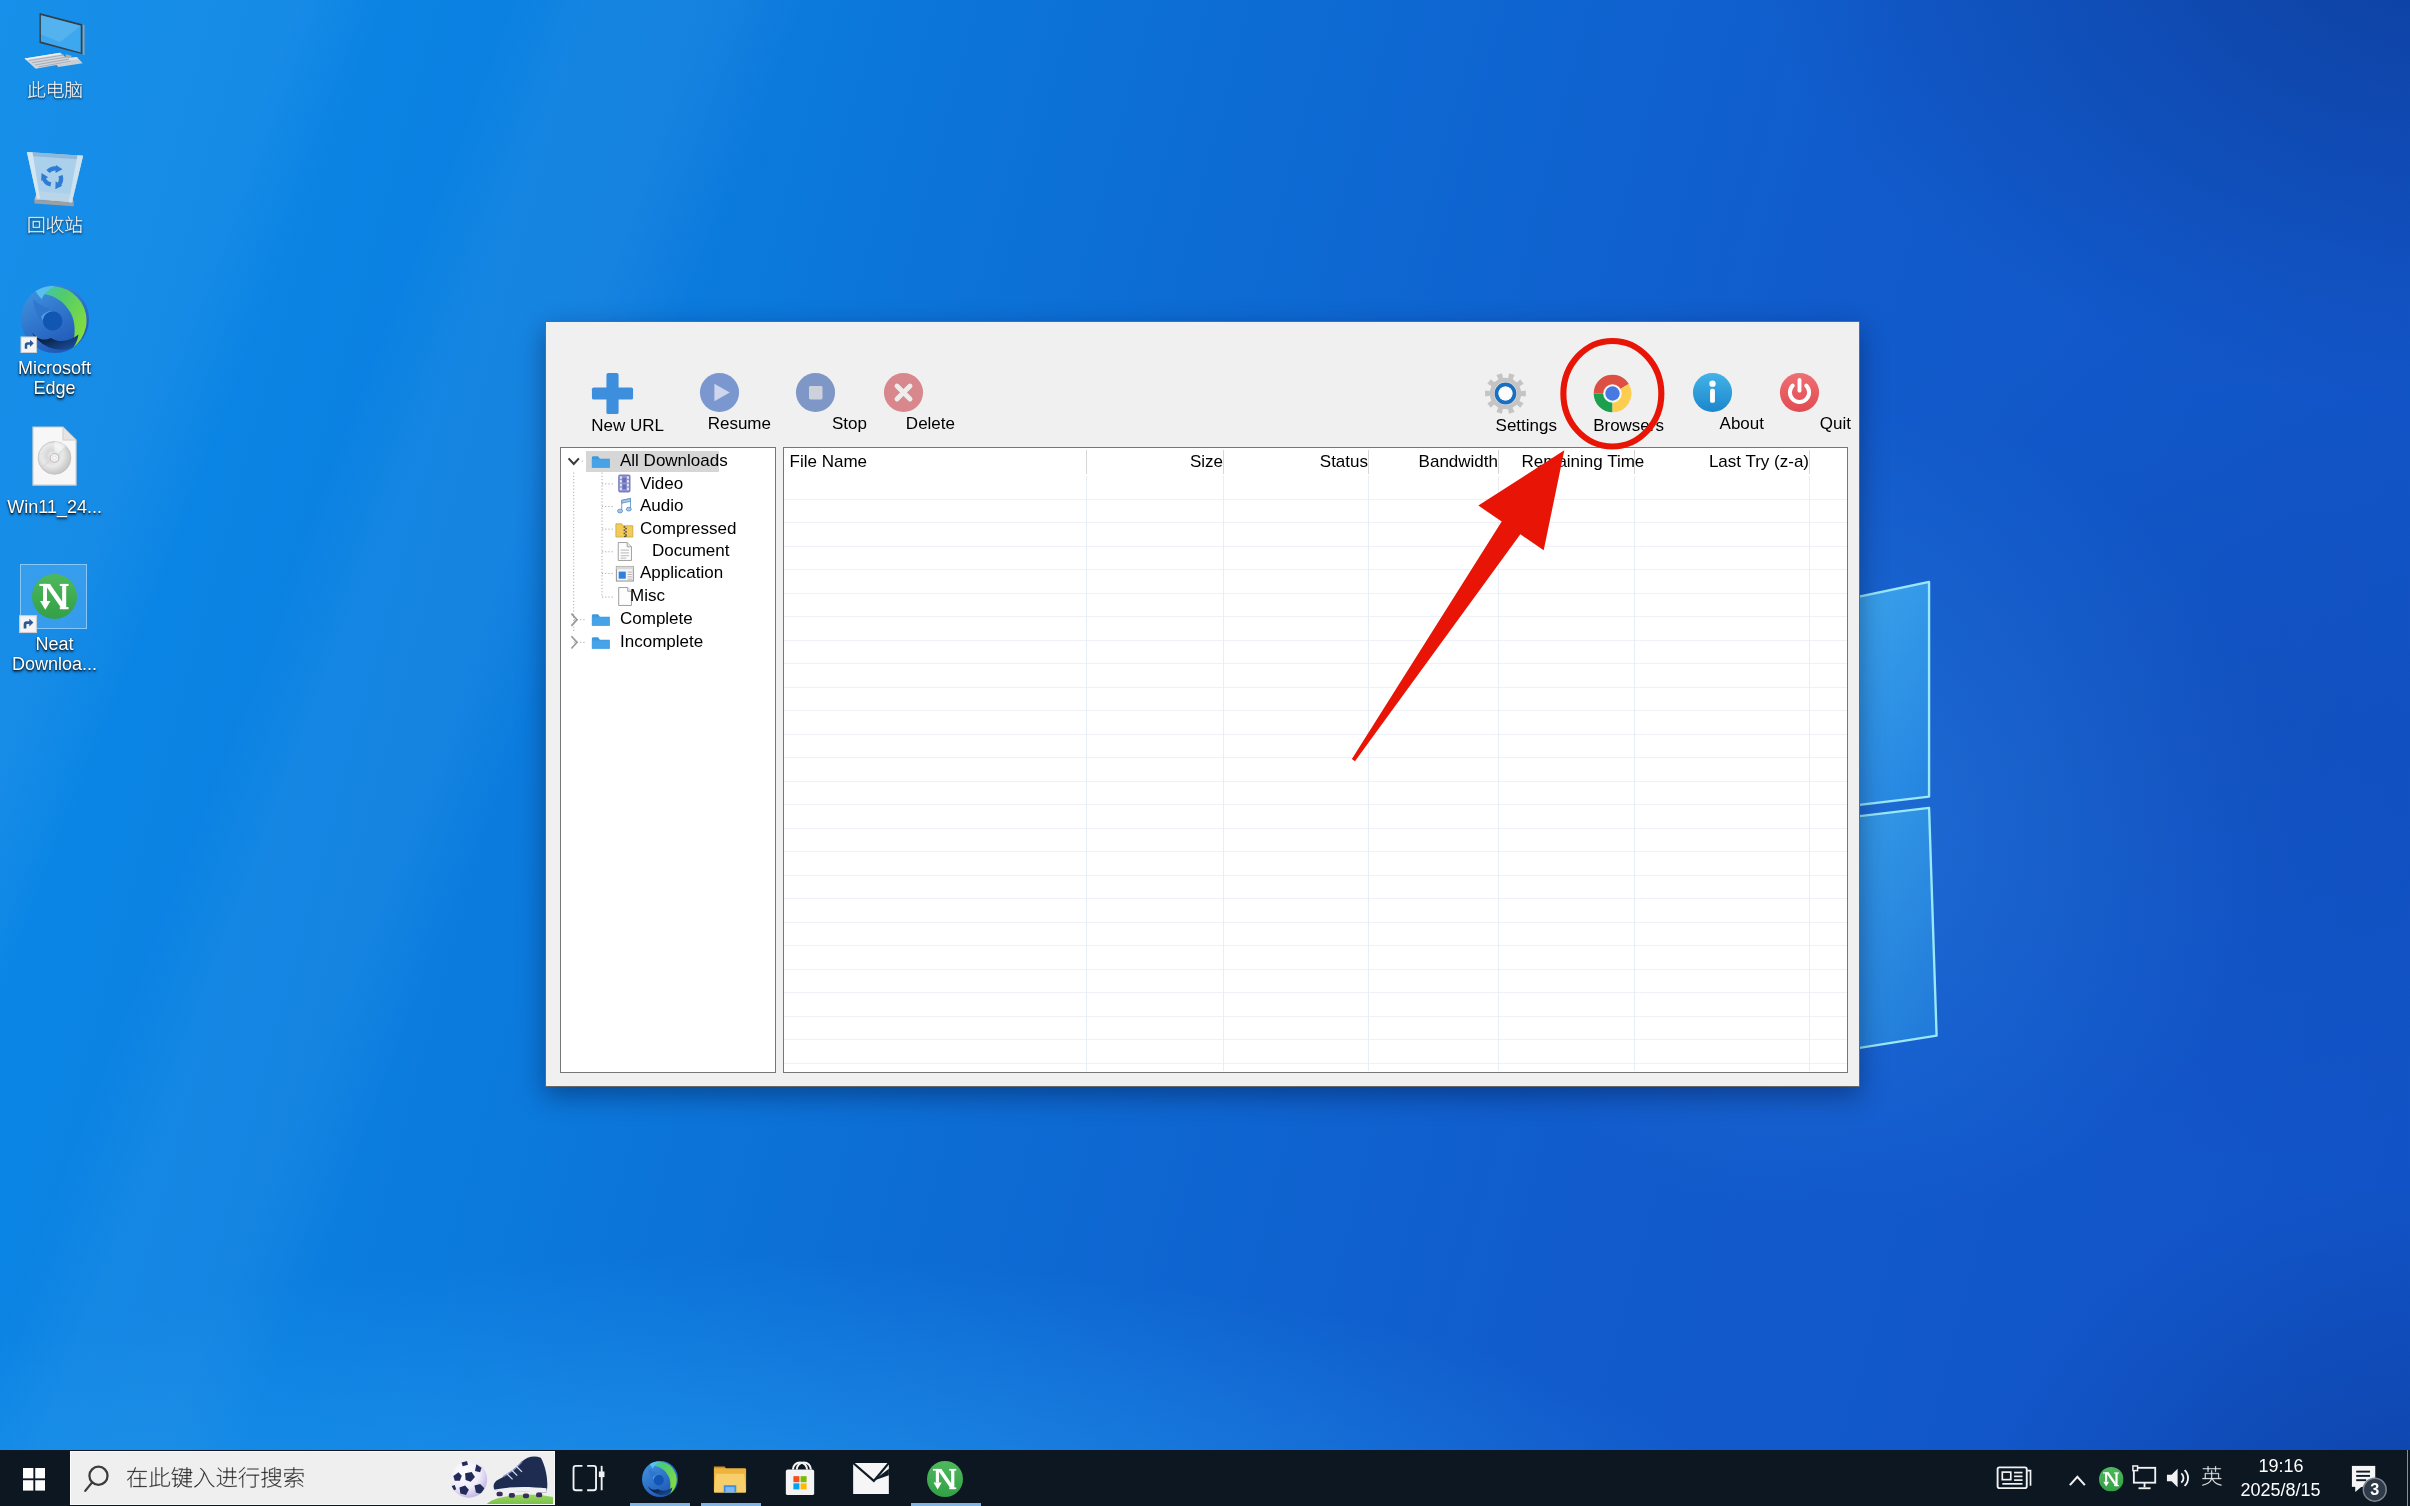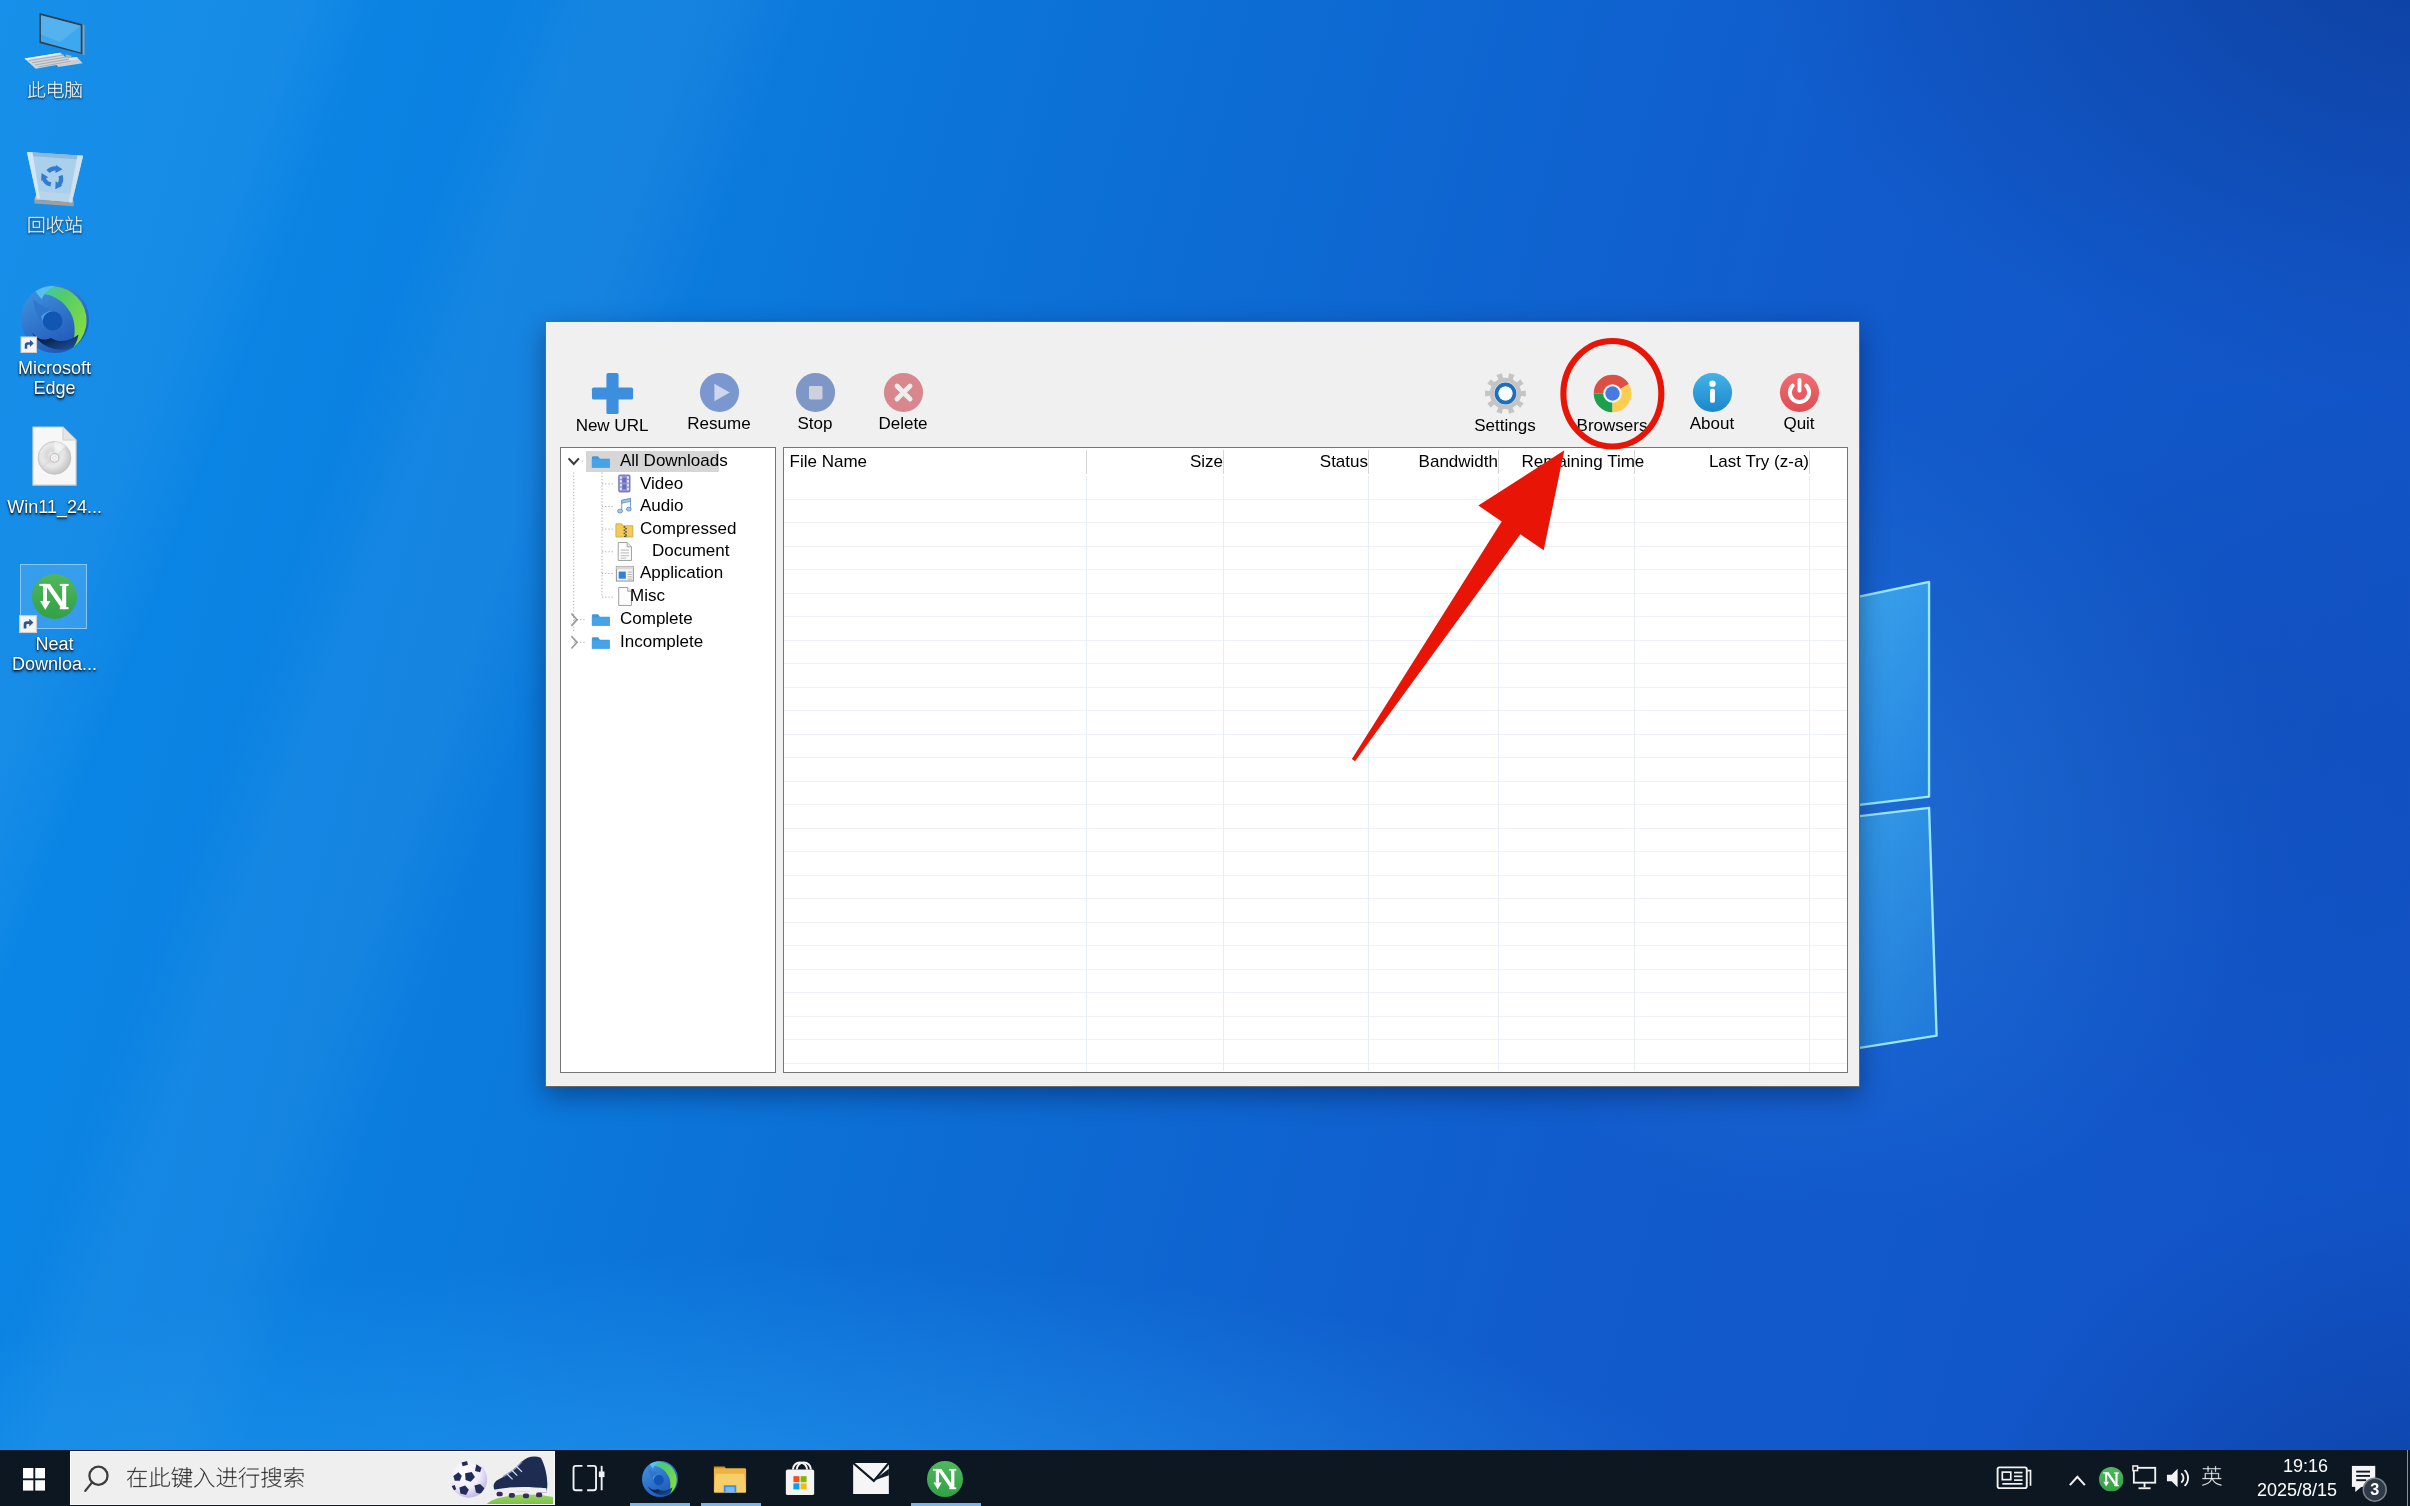--- a/index.html
+++ b/index.html
@@ -10,35 +10,35 @@
  radial-gradient(716px 659px at 76.5% 54%, rgba(72,172,250,.26), rgba(72,172,250,0) 62%),
  linear-gradient(111deg, rgba(255,255,255,.05) 0 10%, rgba(255,255,255,0) 13% 17%, rgba(255,255,255,.045) 20% 24%, rgba(255,255,255,0) 27% 100%),
  linear-gradient(105deg, #0a8ae9 0%, #0b7fe0 22%, #0d6cd4 45%, #115bcc 68%, #1256ca 88%, #1152c6 100%)}
 .dicon{position:absolute;width:113px;text-align:center;color:#fff}
 .dlab{margin-top:2.8px;font-size:18px;line-height:20px;color:#fff;text-shadow:0 0.9px 1.9px rgba(0,0,0,.9),0 1.9px 2.8px rgba(0,0,0,.55)}
 .cjk{filter:drop-shadow(0 1.5px 1.1px rgba(0,0,0,.85))}
 #win{position:absolute;left:545px;top:321px;width:1315px;height:766px;background:#f0f0f0;border:0.9px solid #686868;box-shadow:0 9.4px 24.5px rgba(0,20,60,.45)}
 #tbar{position:absolute;left:0;top:0;width:100%;height:42px;background:#fff;border-bottom:0.9px solid #9f9f9f}
 #title{position:absolute;left:40px;top:0;line-height:42px;font-size:19px;color:#6e6e6e}
 #toolbar{position:absolute;left:0;top:43px;width:100%;height:82px}
-.tbtn{position:absolute;top:0;width:104px;height:81px;text-align:center}
+.tbtn{position:absolute;top:0;width:104px;height:81px;text-align:right}
 .tbtn svg{margin:6.6px auto 0}
 .tlab{font-size:17px;margin-top:1.9px;color:#000}
 .dis{color:#000000}
 #tree{position:absolute;left:14px;top:125px;width:216px;height:626px;background:#fff;border:0.9px solid #767676;font-size:17px}
 #list{position:absolute;left:237px;top:125px;width:1065px;height:626px;background:#fff;border:0.9px solid #767676}
 #lgrid{position:absolute;left:0;top:28px;width:100%;height:596px;background:repeating-linear-gradient(to bottom,rgba(0,0,0,0) 0 22.6px,#eef2f7 22.6px 23.5px)}
 .vline{position:absolute;top:28px;bottom:0.9px;width:0.9px;background:#e8eef6}
 .hsep{position:absolute;top:1.9px;height:24.5px;width:0.9px;background:#d6d6d6}
 .hcell{position:absolute;top:0;height:28px;line-height:28px;font-size:17px;color:#000;text-align:right;white-space:nowrap}
 .trow{position:absolute;left:0;height:22.6px;line-height:22.6px;white-space:nowrap}
 #taskbar{position:absolute;left:0;top:1450px;width:2411px;height:56px;background:#0c1722}
 #sbox{position:absolute;left:70px;top:0.9px;width:485px;height:54px;background:#efefef;border:1.9px solid #f8f8f8;border-left-color:#fff}
 .ulind{position:absolute;top:53px;height:3.8px;background:#81b3e2}
-.trayt{position:absolute;color:#fff;font-size:18px;text-align:right;white-space:nowrap}
+.trayt{position:absolute;color:#fff;font-size:18px;text-align:center;white-space:nowrap}
 svg{display:block}
 .abs{position:absolute}
 </style></head>
 <body>
 <div id="desk"></div>
 <svg class="abs" style="left:1751px;top:565px" width="198" height="513" viewBox="0 0 210 545">
 <defs>
 <linearGradient id="pg1" x1="0" y1="0" x2="1" y2="1">
         <stop offset="0" stop-color="#45aff0"></stop>
         <stop offset="1" stop-color="#2383e0"></stop>

